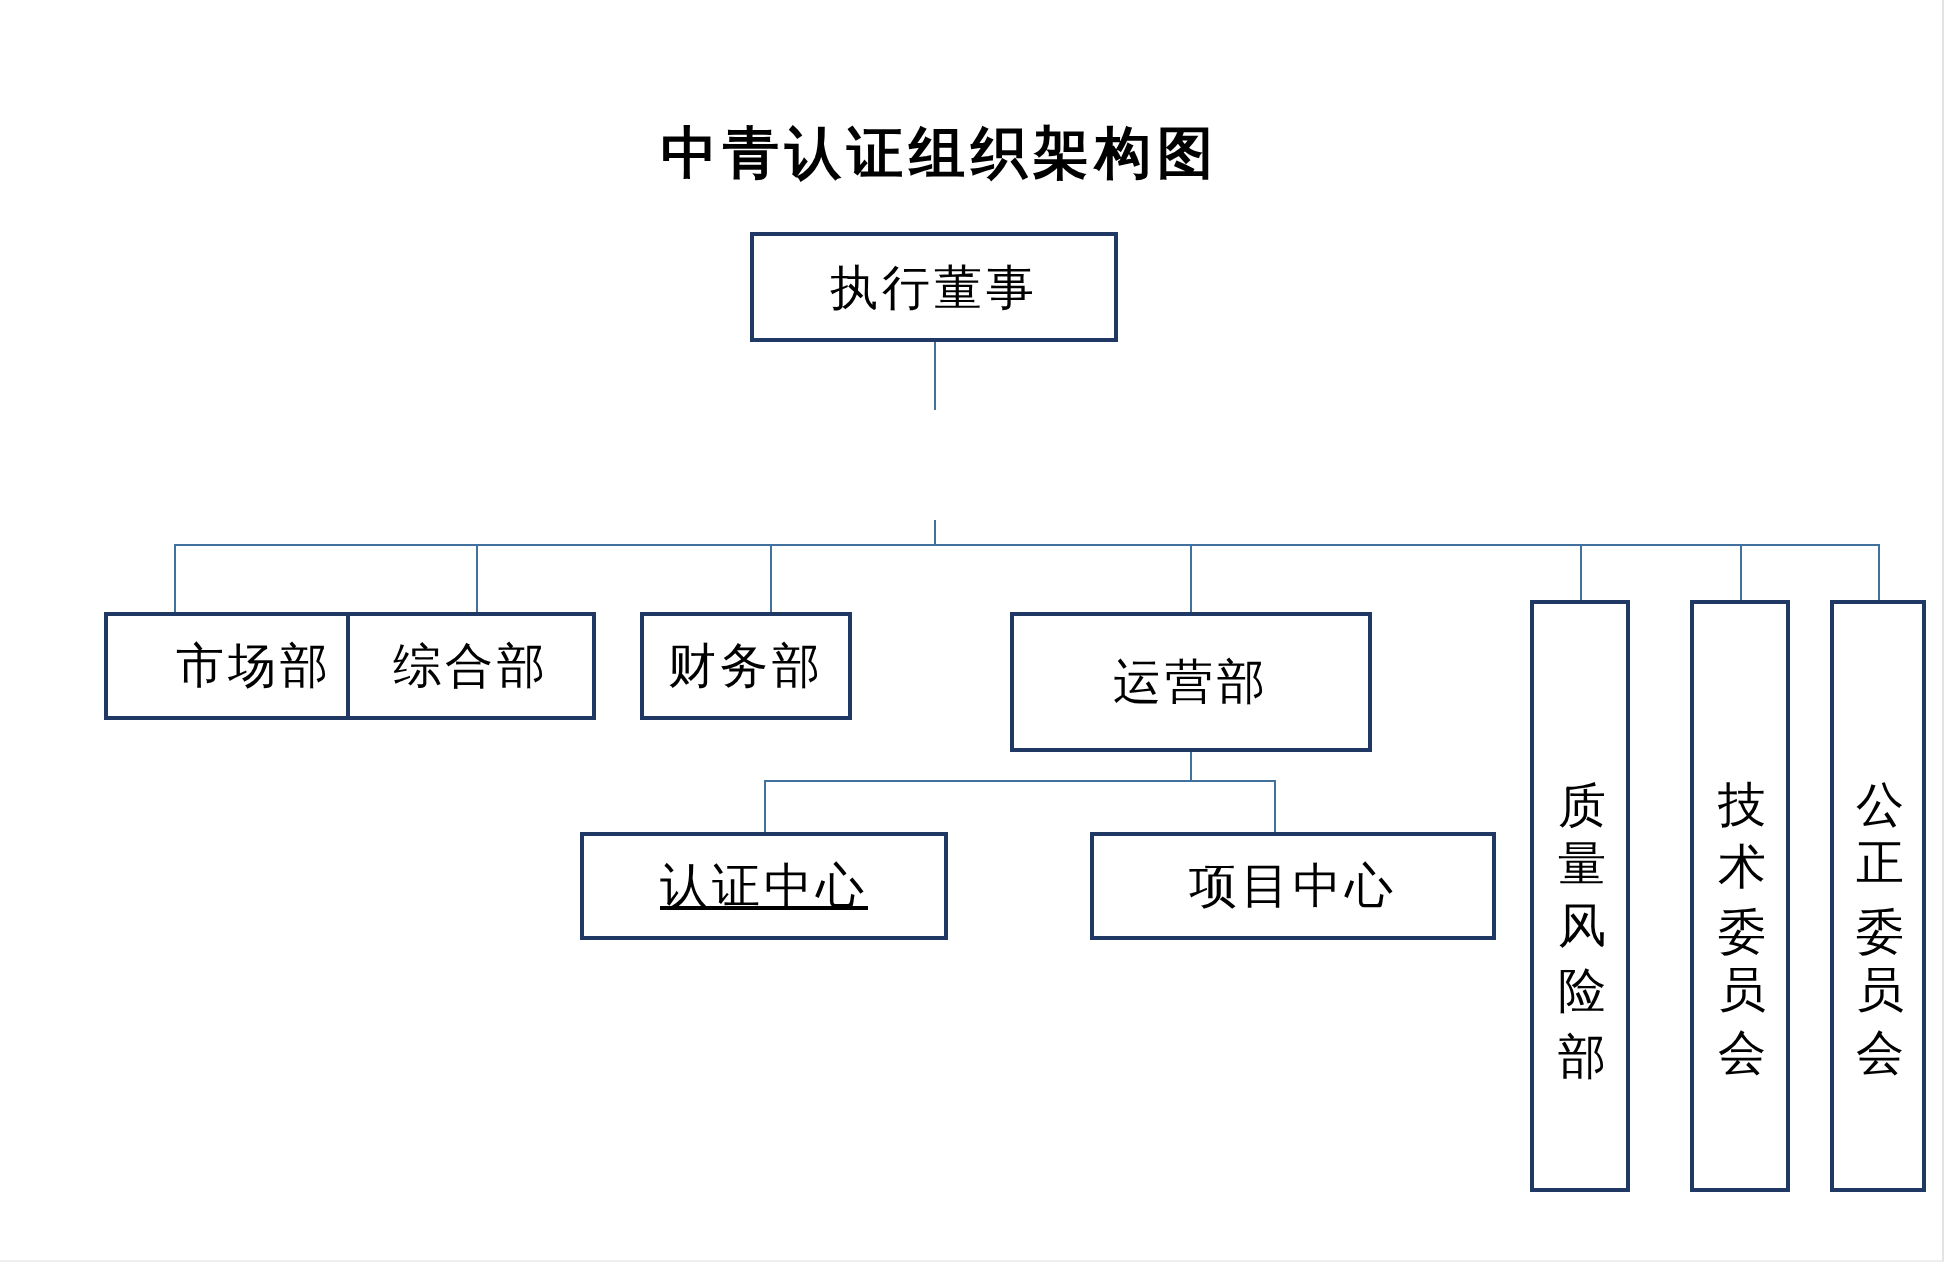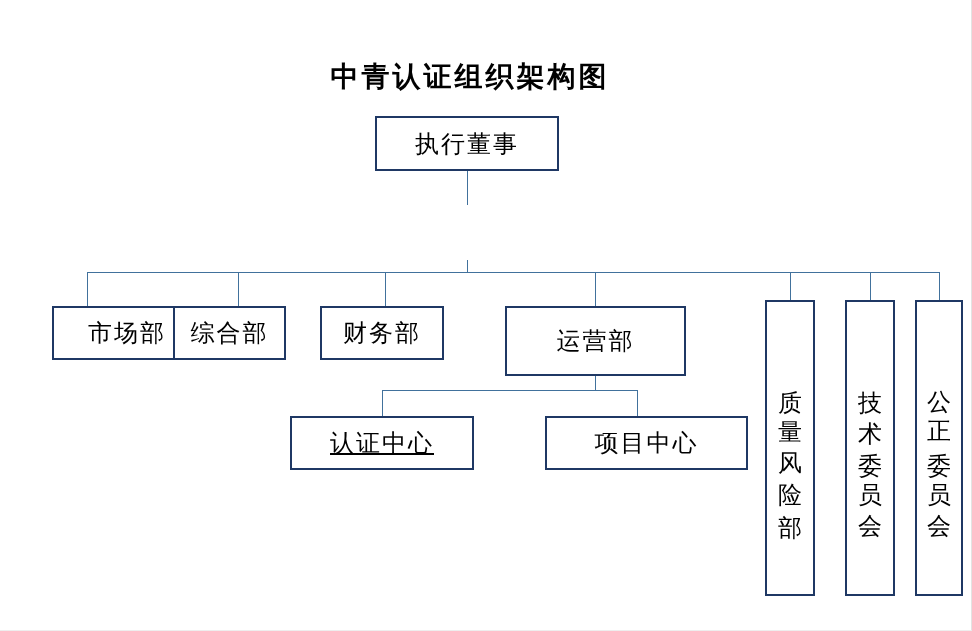--- a/index.html
+++ b/index.html
@@ -69,23 +69,23 @@
   <div class="line" style="left:595px; top:360px; width:1px; height:30px;"></div>
   <div class="line" style="left:382px; top:390px; width:256px; height:1px;"></div>
   <div class="line" style="left:382px; top:390px; width:1px; height:26px;"></div>
   <div class="line" style="left:637px; top:390px; width:1px; height:26px;"></div>
 
   <div class="box" style="left:375px; top:116px; width:184px; height:55px;">执行董事</div>
 
 
   <div class="box" style="left:20px; top:306px; width:150px; height:54px;margin-left:32px;">市场部</div>
 
-  <div class="box" style="left:173px; top:306px; width:113px; height:54px;">综合部</div>
+  <div class="box" style="left:173px; top:306px; width:125px; height:54px;">综合部</div>
 
-  <div class="box" style="left:320px; top:306px; width:124px; height:54px;">财务部</div>
+  <div class="box" style="left:320px; top:306px; width:106px; height:54px;">财务部</div>
 
   <div class="box" style="left:505px; top:306px; width:181px; height:70px;">运营部</div>
 
   <div class="box vertical" style="left:765px; top:300px; width:50px; height:296px;">质量风险部</div>
 
   <div class="box vertical" style="left:845px; top:300px; width:50px; height:296px;">技术委员会</div>
 
   <div class="box vertical" style="left:915px; top:300px; width:48px; height:296px;">公正委员会</div>
 
   <div class="box" style="left:290px; top:416px; width:184px; height:54px;text-decoration:underline;">认证中心</div>

